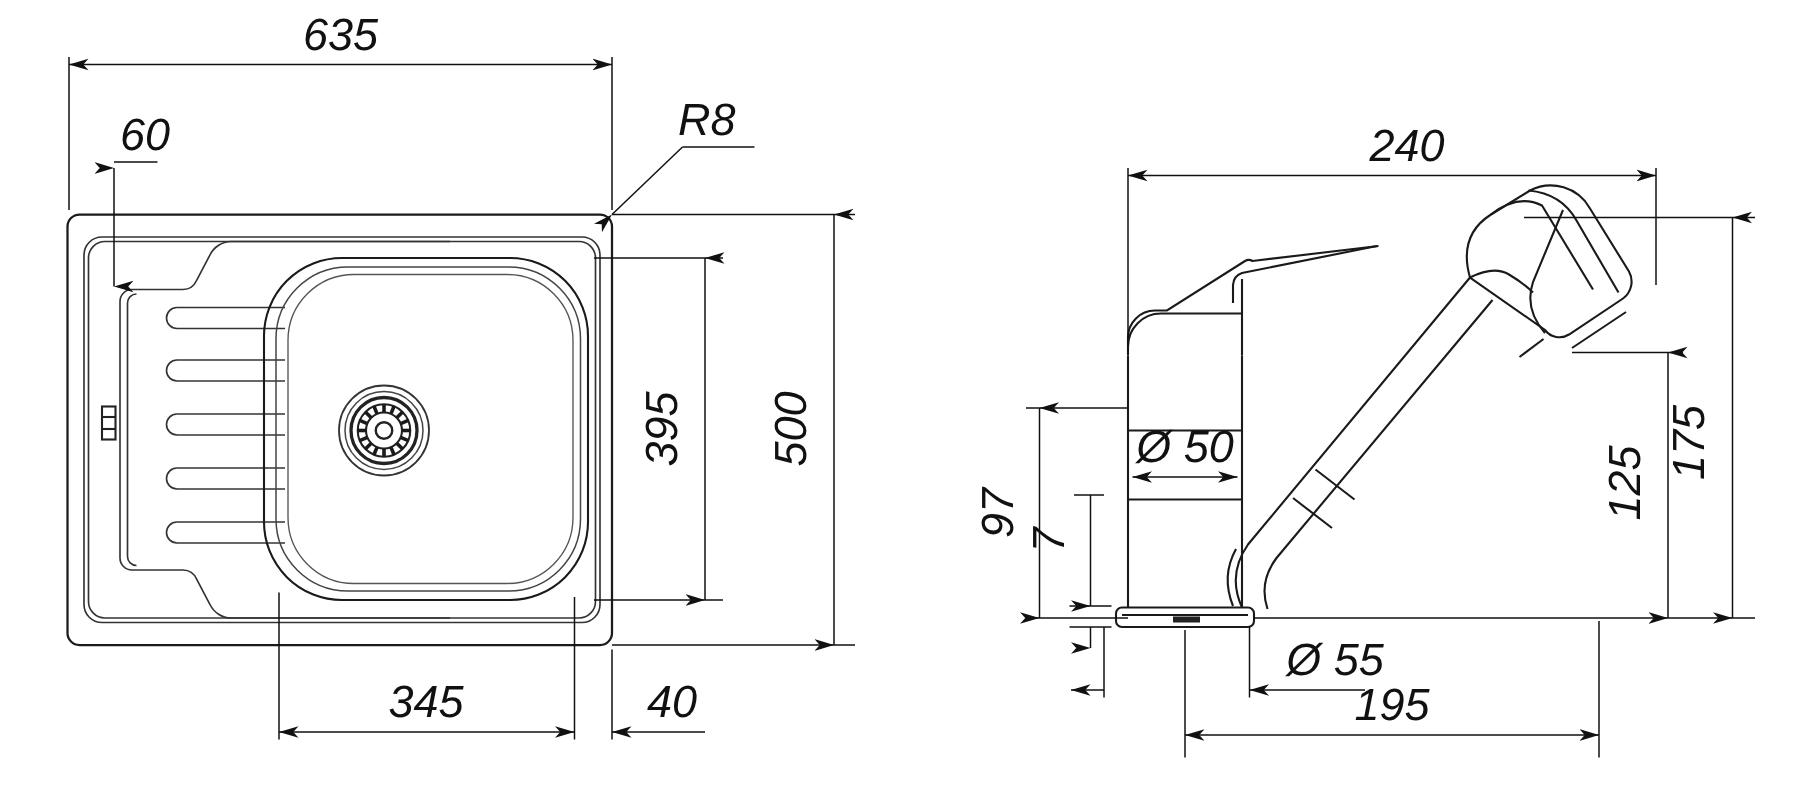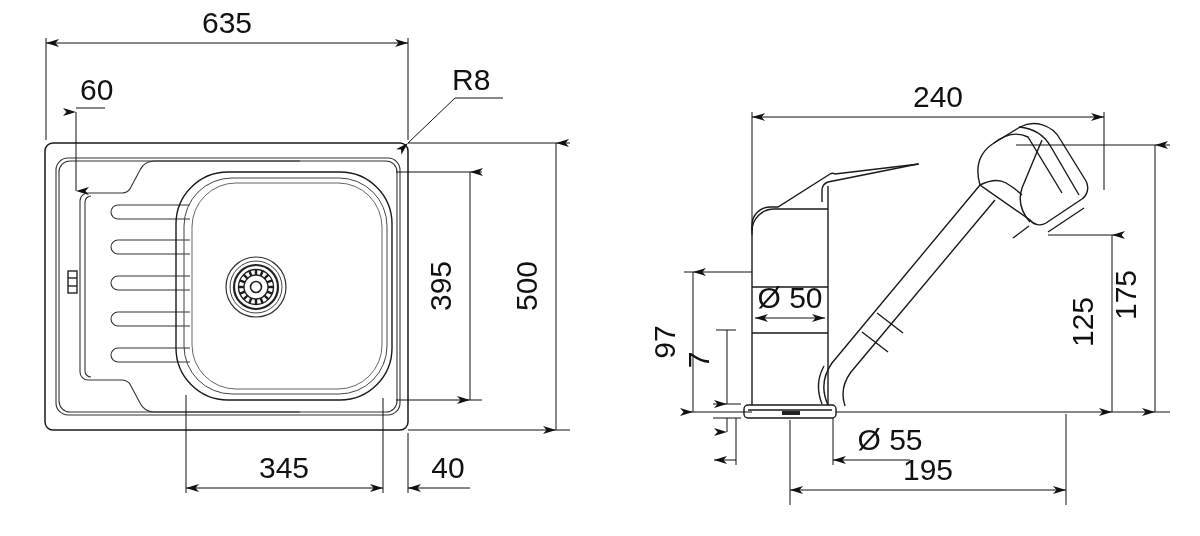--- a/index.html
+++ b/index.html
@@ -1,21 +1,21 @@
 <!DOCTYPE html>
 <html><head>
 <meta charset="utf-8">
 <style>
   html,body{margin:0;padding:0;background:#ffffff;}
   body{
     width:1200px;height:536px;
     font-family:"Liberation Sans", sans-serif;
     overflow:hidden;
   }
-  #sheet{position:relative;width:1200px;height:461px;background:#fff;}
+  #sheet{position:relative;width:1200px;height:461px;background:#fff;font-style:italic;}
   svg{display:block;}
   .dimtext{
     font-family:"Liberation Sans", sans-serif;
     font-size:30px;
     fill:#111111;
     font-weight:400;
     letter-spacing:0px;
   }
   .dimtext-v{
     font-family:"Liberation Sans", sans-serif;

